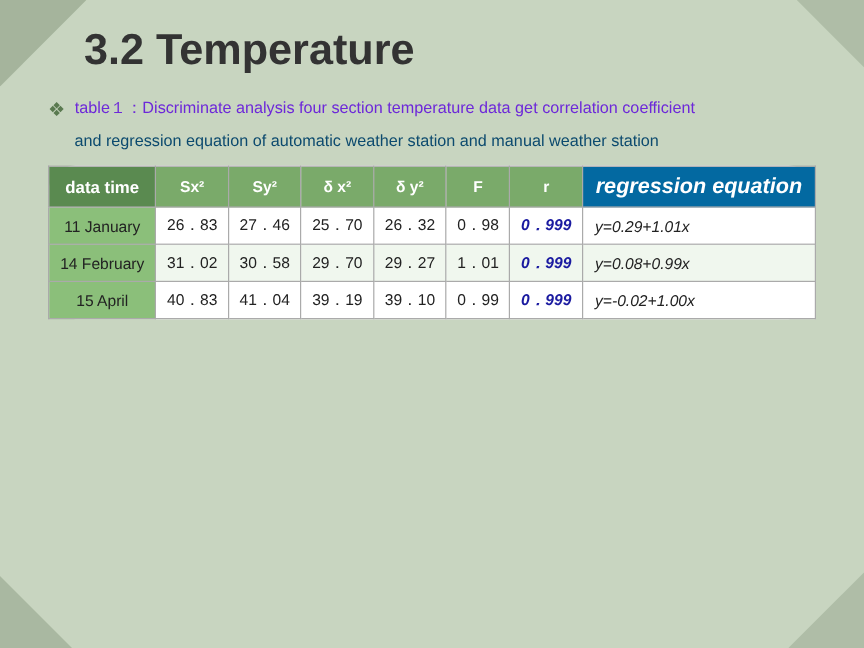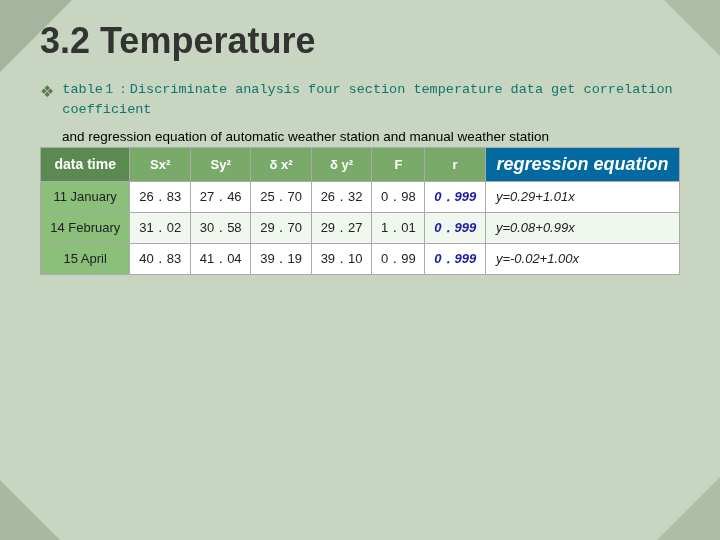--- a/index.html
+++ b/index.html
@@ -55,47 +55,48 @@
       position: relative;
       z-index: 1;
       padding: 20px 40px 20px 40px;
     }
 
     .page-title {
       font-size: 36px;
       font-weight: bold;
       color: #333;
       margin-bottom: 18px;
+      margin-left: 30px;
     }
 
     .intro-text {
       display: flex;
       align-items: flex-start;
       gap: 8px;
       margin-bottom: 6px;
     }
 
     .diamond-bullet {
       color: #5a7a50;
       font-size: 16px;
       margin-top: 2px;
       flex-shrink: 0;
     }
 
     .intro-line {
       font-size: 13.5px;
-      color: #0f766e;
+      color: #6d28d9;
       line-height: 1.5;
-      font-family: Liberation Mono, monospace;
     }
 
     .intro-line2 {
       font-size: 13.5px;
-      color: #000000;
+      color: #0c4a6e;
       margin-left: 22px;
+      margin-bottom: 10px;
       line-height: 1.5;
     }
 
     table {
       width: 100%;
       border-collapse: collapse;
       font-size: 13px;
       background: white;
       border-radius: 23px;
     }

